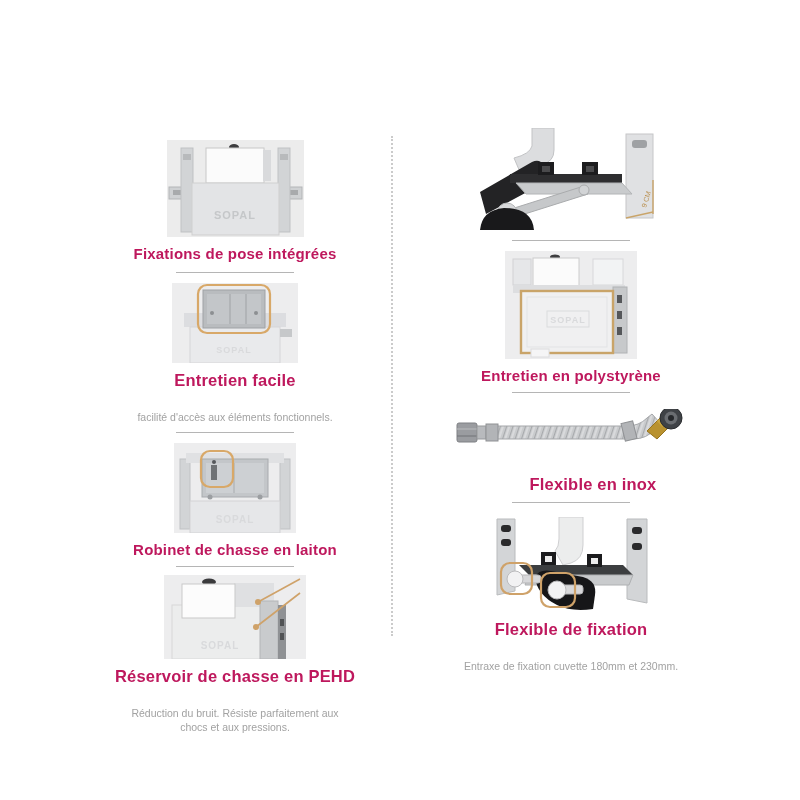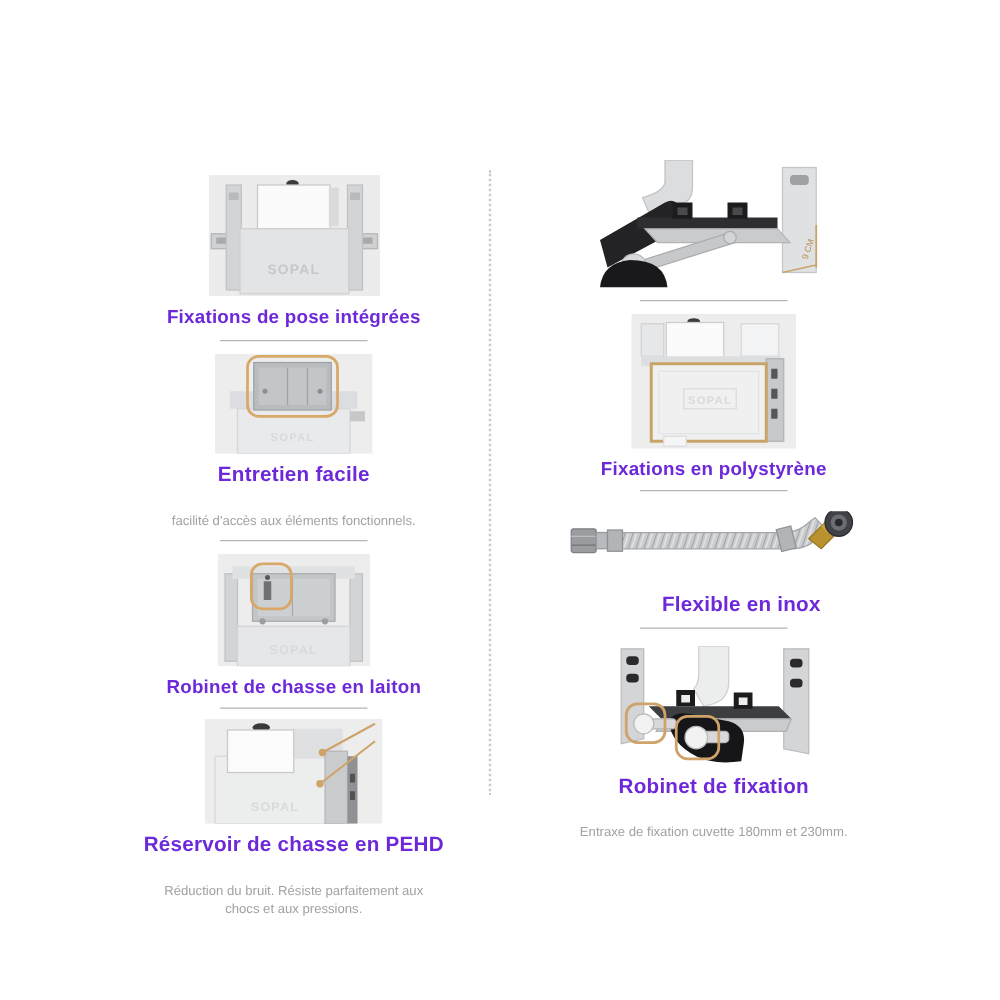--- a/index.html
+++ b/index.html
@@ -4,21 +4,21 @@
 <style>
   html,body{margin:0;padding:0;background:#ffffff;}
   .page{position:relative;width:800px;height:800px;background:#ffffff;overflow:hidden;
         font-family:"Liberation Sans",sans-serif;}
   .content{position:absolute;top:126px;left:16px;width:800px;display:flex;justify-content:center;}
   .col{display:flex;flex-direction:column;align-items:center;}
   .col-left{width:252px;}
   .col-right{width:304px;}
   .divider{border-left:2px dotted #cbcbcb;height:500px;margin:10px 26px 0 30px;}
   .feature{display:flex;flex-direction:column;align-items:center;}
-  .f-title{color:#6d28d9;font-weight:bold;font-size:15px;letter-spacing:.2px;margin-top:8px;text-align:center;}
+  .f-title{color:#be185d;font-weight:bold;font-size:15px;letter-spacing:.2px;margin-top:8px;text-align:center;}
   .f-title.big{font-size:16.5px;}
   .f-sub{color:#a2a2a2;font-size:10.5px;line-height:1.35;margin-top:20px;text-align:center;max-width:250px;}
   .sep{width:118px;border-top:1.5px solid #b5b5b5;margin:10px 0;}
   svg{display:block;}
   .sopal-emboss{fill:#c5c7c9;font-weight:bold;letter-spacing:1px;}
   .sopal-faint{fill:#d9dadc;font-weight:bold;letter-spacing:1px;}
 </style>
 </head>
 <body>
 
@@ -157,21 +157,21 @@
           <rect x="108" y="36" width="14" height="66" fill="#c7c9cb" stroke="#b0b2b4"></rect>
           <rect x="112" y="44" width="5" height="8" fill="#55575a"></rect>
           <rect x="112" y="60" width="5" height="8" fill="#55575a"></rect>
           <rect x="112" y="76" width="5" height="8" fill="#55575a"></rect>
           <rect x="16" y="40" width="92" height="62" fill="#f0f0f1" stroke="#c9a469" stroke-width="2.4"></rect>
           <rect x="22" y="46" width="80" height="50" fill="none" stroke="#e2e3e5"></rect>
           <rect x="42" y="60" width="42" height="16" fill="none" stroke="#dadbdd"></rect>
           <text x="63" y="72" text-anchor="middle" font-size="9" class="sopal-faint">SOPAL</text>
           <rect x="26" y="98" width="18" height="8" fill="#f5f5f6" stroke="#dcdcde"></rect>
         </svg>
-        <div class="f-title">Fixations en polystyrène</div>
+        <div class="f-title">Entretien en polystyrène</div>
       </div>
       <div class="sep" style="margin:8px 0 16px;"></div>
 
       <div class="feature">
         <svg width="232" height="46" viewBox="0 0 232 46">
           <rect x="0" y="0" width="232" height="46" fill="#ffffff"></rect>
           <defs>
             <pattern id="braid" width="6" height="14" patternUnits="userSpaceOnUse" patternTransform="rotate(18)">
               <rect width="6" height="14" fill="#c9cbcd"></rect>
               <line x1="0" y1="0" x2="0" y2="14" stroke="#9fa1a4" stroke-width="1.6"></line>
@@ -223,19 +223,19 @@
           <path d="M60 60 Q64 52 76 54 L108 60 Q122 64 120 78 L118 92 Q96 95 82 88 Q62 78 60 60 Z" fill="#161618"></path>
 
           <rect x="42" y="58" width="24" height="8" rx="3" fill="#d8d8da" stroke="#b5b5b7"></rect>
           <circle cx="40" cy="62" r="8" fill="#f2f2f3" stroke="#bbbbbd"></circle>
           <rect x="84" y="68" width="24" height="9" rx="3" fill="#d8d8da" stroke="#b5b5b7"></rect>
           <circle cx="82" cy="73" r="9" fill="#f2f2f3" stroke="#bbbbbd"></circle>
 
           <rect x="26" y="46" width="31" height="31" rx="9" fill="none" stroke="#cfa269" stroke-width="2.2"></rect>
           <rect x="66" y="56" width="34" height="34" rx="9" fill="none" stroke="#cfa269" stroke-width="2.2"></rect>
         </svg>
-        <div class="f-title big">Robinet de fixation</div>
+        <div class="f-title big">Flexible de fixation</div>
         <div class="f-sub">Entraxe de fixation cuvette 180mm et 230mm.</div>
       </div>
     </div>
 
   </div>
 </div>
 
 </body></html>

